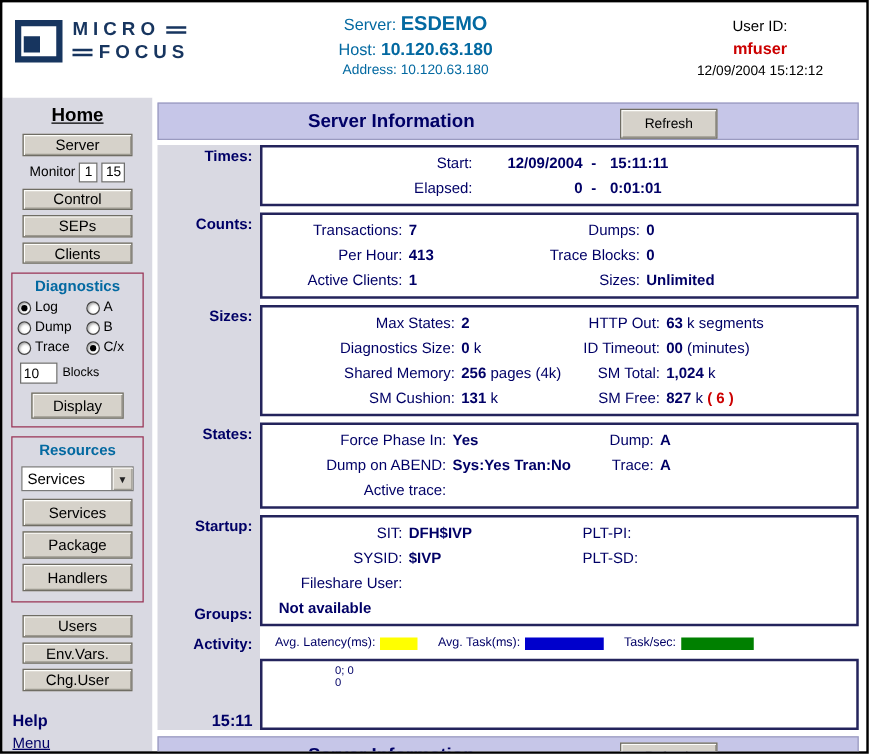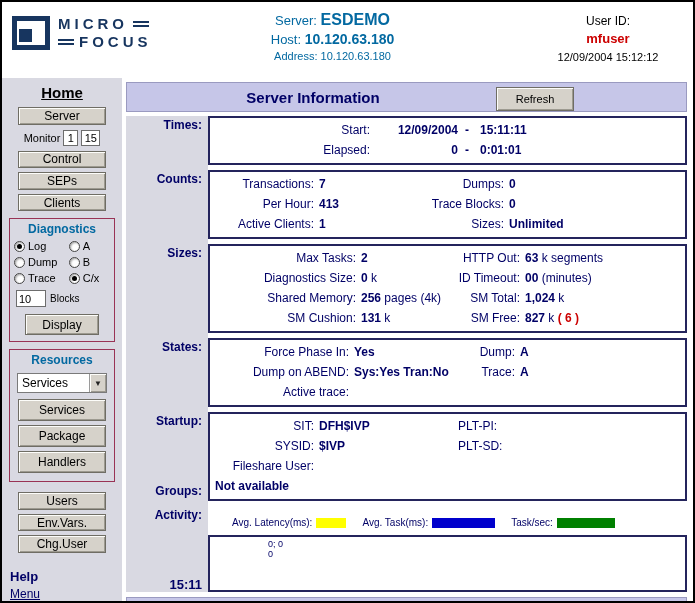--- a/index.html
+++ b/index.html
@@ -62,38 +62,38 @@
   
   .main { flex:1; padding:4px 6px 0 4px; position:relative; background:#fff; }
   .title-bar { height:30px; background:#c6c6e8; border:1px solid #9a9ac0; position:relative; }
   .bar-title { position:absolute; left:186px; top:50%; transform:translate(-50%,-50%); font-weight:bold; font-size:15px; color:#000066; white-space:nowrap; }
   .refresh-btn { position:absolute; right:112px; top:4px; width:78px; height:24px; font-size:11px; }
   .rows-wrap { position:relative; margin-top:4px; }
   .rows-wrap::before { content:""; position:absolute; left:0; top:0; bottom:0; width:82px; background:#d9d9e2; }
   .row { display:flex; margin-bottom:5px; position:relative; }
   .row-label { width:82px; flex:none; text-align:right; padding:2px 6px 0 0; color:#000066; font-weight:bold; font-size:12px; }
   .label-flex { display:flex; flex-direction:column; justify-content:space-between; align-items:flex-end; padding-bottom:3px; }
-  .row-box { flex:1; background:#fff; border:2px solid #24245c; padding:2px 0 3px; }
+  .row-box { flex:1; background:#fff; border:2px solid #24245c; padding:2px 8px 3px; }
   .pgrid { display:grid; font-size:12px; color:#000066; line-height:20px; }
   .gl { text-align:right; white-space:nowrap; }
   .gv { font-weight:bold; padding-left:5px; white-space:nowrap; }
   .ga { text-align:right; font-weight:bold; }
   .gsep { text-align:center; font-weight:bold; }
   .gb { padding-left:4px; font-weight:bold; }
   .sfx { font-weight:normal; }
   .nte { font-weight:bold; color:#cc0000; }
   .grid-times   { grid-template-columns:160px 88px 18px auto; }
   .grid-counts  { grid-template-columns:104px 98px 92px auto; }
   .grid-sizes   { grid-template-columns:146px 96px 68px auto; }
   .grid-states  { grid-template-columns:139px 104px 62px auto; }
   .grid-startup { grid-template-columns:104px 144px 92px auto; }
   .grid-startup .gl:nth-child(4n+3) { text-align:left; }
   .groups-line { font-weight:bold; font-size:12px; color:#000066; line-height:20px; padding-left:5px; }
   .row-activity .row-box { border:none; padding:3px 0 2px; }
-  .legend { display:flex; align-items:center; padding-left:24px; font-size:10px; color:#000066;margin-top:8px; }
+  .legend { display:flex; align-items:center; padding-left:12px; font-size:10px; color:#000066; }
   .legend-lbl { white-space:nowrap; }
   .legend-lbl + .legend-bar { margin-left:4px; }
   .legend-bar { height:10px; display:inline-block; }
   .legend-bar + .legend-lbl { margin-left:16px; }
   .bar-a { width:30px; } .bar-b { width:63px; } .bar-c { width:58px; }
   .time-lbl { font-size:13px; padding-top:5px;margin-top:37px; }
   .time-box { min-height:26px; padding:2px 0 2px 58px; }
   .tiny { font-size:9px; line-height:10px; color:#000066; }
   .bottom-bar { margin-top:1px; }
 </style>
@@ -236,21 +236,21 @@
             <span class="gl">Sizes:</span>
             <span class="gv">Unlimited</span>
           </div>
         </div>
       </div>
 
       <div class="row">
         <div class="row-label">Sizes:</div>
         <div class="row-box">
           <div class="pgrid grid-sizes">
-            <span class="gl">Max Tasks:</span>
+            <span class="gl">Max States:</span>
             <span class="gv"><span>2</span><span class="sfx"></span></span>
             <span class="gl">HTTP Out:</span>
             <span class="gv"><span>63</span><span class="sfx"> k segments</span></span>
             <span class="gl">Diagnostics Size:</span>
             <span class="gv"><span>0</span><span class="sfx"> k</span></span>
             <span class="gl">ID Timeout:</span>
             <span class="gv"><span>00</span><span class="sfx"> (minutes)</span></span>
             <span class="gl">Shared Memory:</span>
             <span class="gv"><span>256</span><span class="sfx"> pages (4k)</span></span>
             <span class="gl">SM Total:</span>

